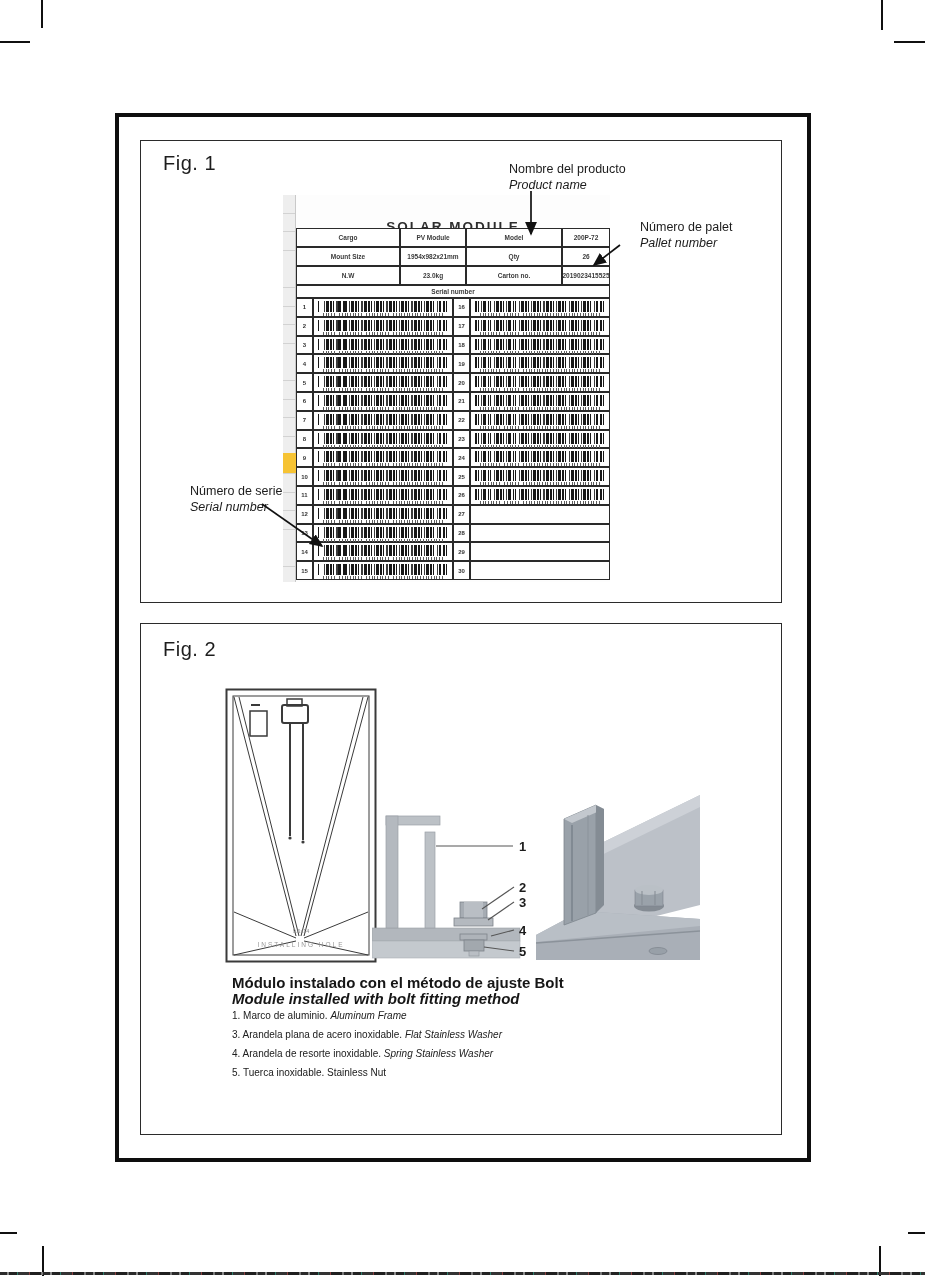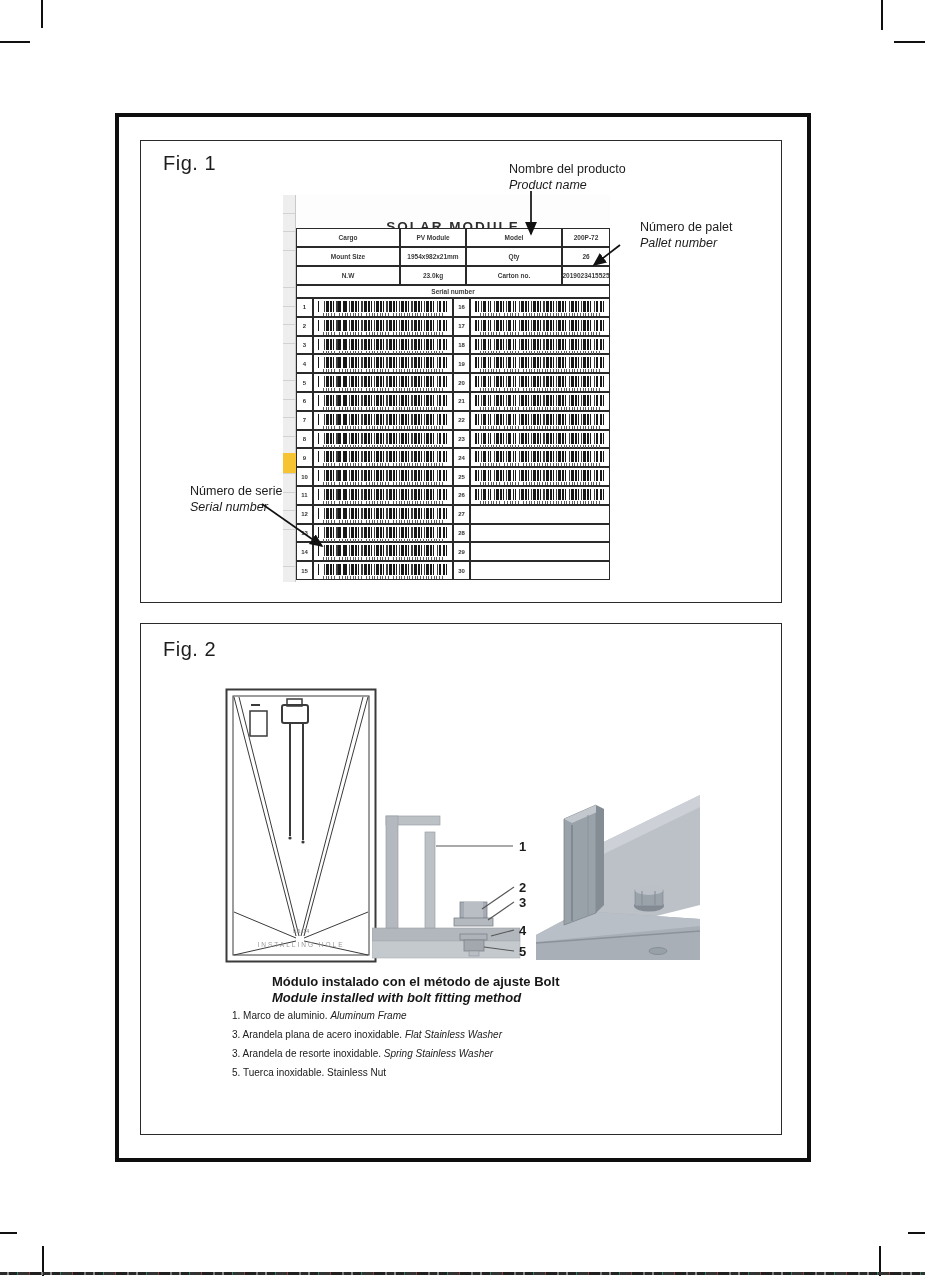--- a/index.html
+++ b/index.html
@@ -36,21 +36,21 @@
   .dots { height:3px; margin:1px 9px 0; background:repeating-linear-gradient(90deg,#5d5d5d 0 0.9px, transparent 0.9px 2.7px); }
 
   .ann { position:absolute; font-size:12.5px; line-height:1.3; color:#1c1c1c; }
   .ann .en { font-style:italic; }
   .arrow-layer { position:absolute; left:0; top:0; width:925px; height:1276px; pointer-events:none; }
 
   
   .module-svg { position:absolute; left:225px; top:688px; }
   .xsec-svg { position:absolute; left:372px; top:810px; }
   .iso-svg { position:absolute; left:536px; top:793px; }
-  .f2cap { position:absolute; left:232px; font-size:13px; font-weight:bold; color:#161616;margin-left:40px; }
+  .f2cap { position:absolute; left:232px; font-size:15px; font-weight:bold; color:#161616; }
   .f2cap.en { font-style:italic; }
   .parts-list { position:absolute; left:232px; top:1010px; }
   .part-item { font-size:10px; color:#202020; height:19px; white-space:nowrap; }
   .part-item .pen.it { font-style:italic; }
 
   .bottom-noise { position:absolute; left:0; top:1272px; width:925px; height:2.5px;
       background:repeating-linear-gradient(90deg, #2a2a2a 0 7px, #8a8a8a 7px 9px, #222 9px 17px, #2e7d6b 17px 18px, #333 18px 29px, #8a4040 29px 30px, #1f1f1f 30px 41px, #777 41px 43px); }
 
   svg text { font-family:"Liberation Sans", sans-serif; }
 </style>
@@ -370,15 +370,15 @@
   </g>
   <line x1="0" y1="150" x2="164" y2="138" stroke="#8b929a" stroke-width="1.6"></line>
   <ellipse cx="122" cy="158" rx="9" ry="3.5" fill="#98a0a8" stroke="#7d848c" stroke-width="0.7"></ellipse>
 </svg>
 
 <div class="f2cap es" style="top:974px;">Módulo instalado con el método de ajuste Bolt</div>
 <div class="f2cap en" style="top:990px;">Module installed with bolt fitting method</div>
 <div class="parts-list">
     <div class="part-item"><span class="pes">1. Marco de aluminio.</span> <span class="pen it">Aluminum Frame</span></div>
     <div class="part-item"><span class="pes">3. Arandela plana de acero inoxidable.</span> <span class="pen it">Flat Stainless Washer</span></div>
-    <div class="part-item"><span class="pes">3. Arandela de resorte inoxidable.</span> <span class="pen it">Spring Stainless Washer</span></div>
+    <div class="part-item"><span class="pes">4. Arandela de resorte inoxidable.</span> <span class="pen it">Spring Stainless Washer</span></div>
     <div class="part-item"><span class="pes">5. Tuerca inoxidable.</span> <span class="pen ">Stainless Nut</span></div>
   </div>
 
 </body></html>

